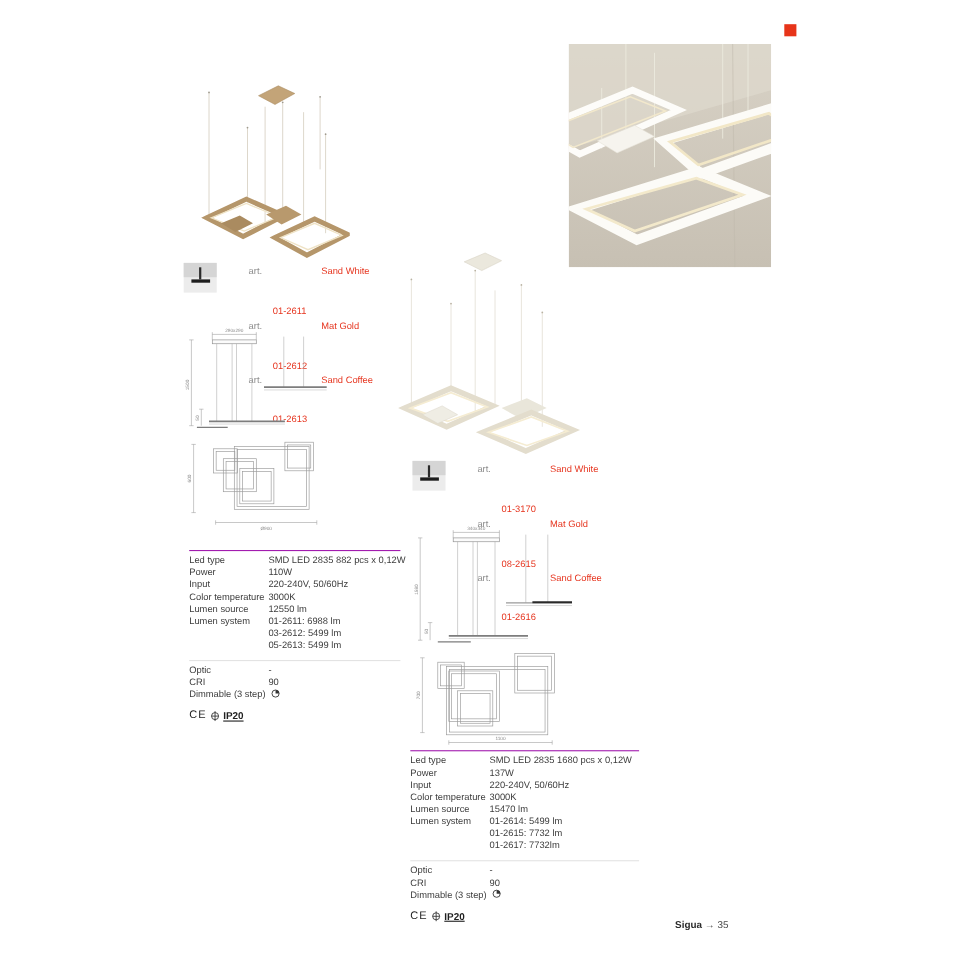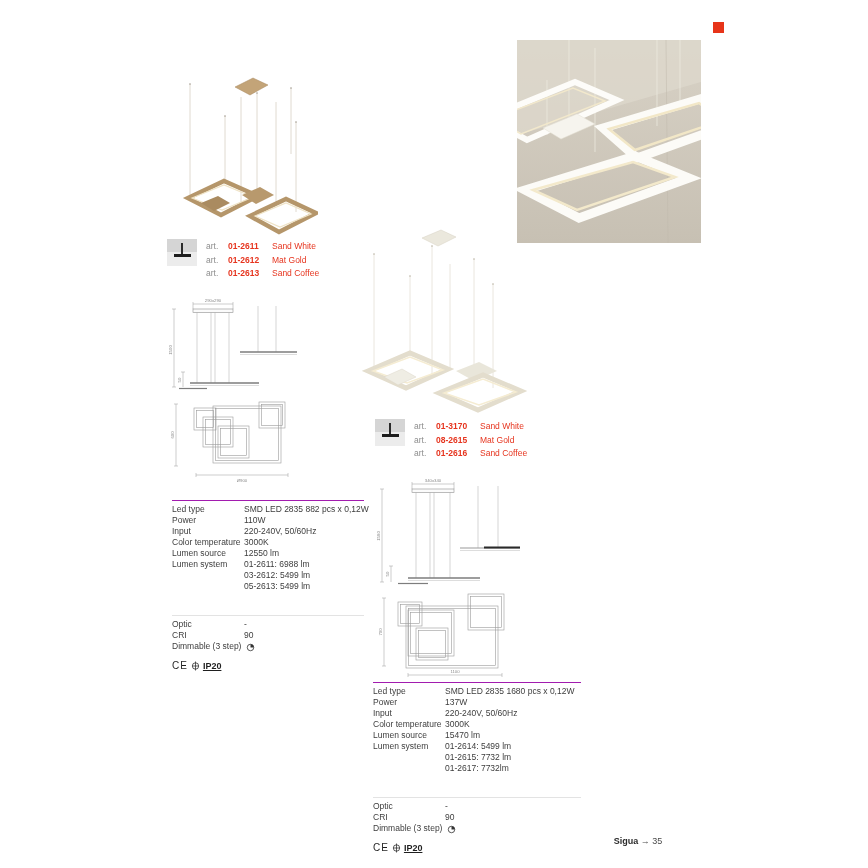--- a/index.html
+++ b/index.html
@@ -11,33 +11,33 @@
   .red-marker{position:absolute;left:713px;top:22px;width:11px;height:11px;background:#e73419;}
 
   
   .art-block{position:absolute;display:flex;align-items:flex-start;}
   .cat-icon{width:30px;height:27px;background:#ececec;position:relative;flex-shrink:0;}
   .cat-icon .top{position:absolute;left:0;top:0;right:0;height:13px;background:#d5d5d5;}
   .cat-icon .stem{position:absolute;left:14px;top:4px;width:1.5px;height:11px;background:#2a2a2a;}
   .cat-icon .bar{position:absolute;left:7px;top:15px;width:17px;height:3px;background:#1d1d1d;}
   .art-rows{margin-left:9px;padding-top:1px;}
   .art-row{display:flex;font-size:8.5px;line-height:13.5px;white-space:nowrap;}
-  .art-label{color:#8d8d8d;width:22px;}
-  .art-code{color:#e6351f;font-weight:bold;width:44px;}
+  .art-label{color:#8d8d8d;width:22px;margin-left:20px;}
+  .art-code{color:#e6351f;font-weight:normal;width:44px;margin-top:36px;}
   .art-name{color:#e6351f;}
 
   
   .spec-table{position:absolute;border-top:1px solid #a21caf;padding-top:3px;
               font-size:8.5px;color:#3d3d3d;}
   .spec-row{display:flex;line-height:11px;}
   .spec-label{width:72px;flex-shrink:0;}
   .spec-value{white-space:nowrap;}
   .lumen-stack div{line-height:11px;}
-  .spec-sep{border-top:1px solid #e3e3e3;margin-top:23px;padding-top:3px;}
-  .dim-row{display:flex;align-items:flex-end;}
+  .spec-sep{border-top:1px solid #e3e3e3;margin-top:8px;padding-top:3px;}
+  .dim-row{display:flex;align-items:flex-start;}
   .dim-row svg{margin-left:2px;}
   .cert-row{display:flex;align-items:center;margin-top:8px;}
   .ce-mark{font-size:10px;letter-spacing:1px;color:#1f1f1f;}
   .ip-rating{font-weight:bold;font-size:9px;color:#1f1f1f;margin-left:3px;text-decoration:underline;}
   .cert-circle{margin-left:3px;}
 
   
   .footer{position:absolute;left:576px;top:836px;width:124px;text-align:center;
           font-size:9px;color:#4a4a4a;white-space:nowrap;}
   .footer .brand{font-weight:bold;color:#2b2b2b;}

